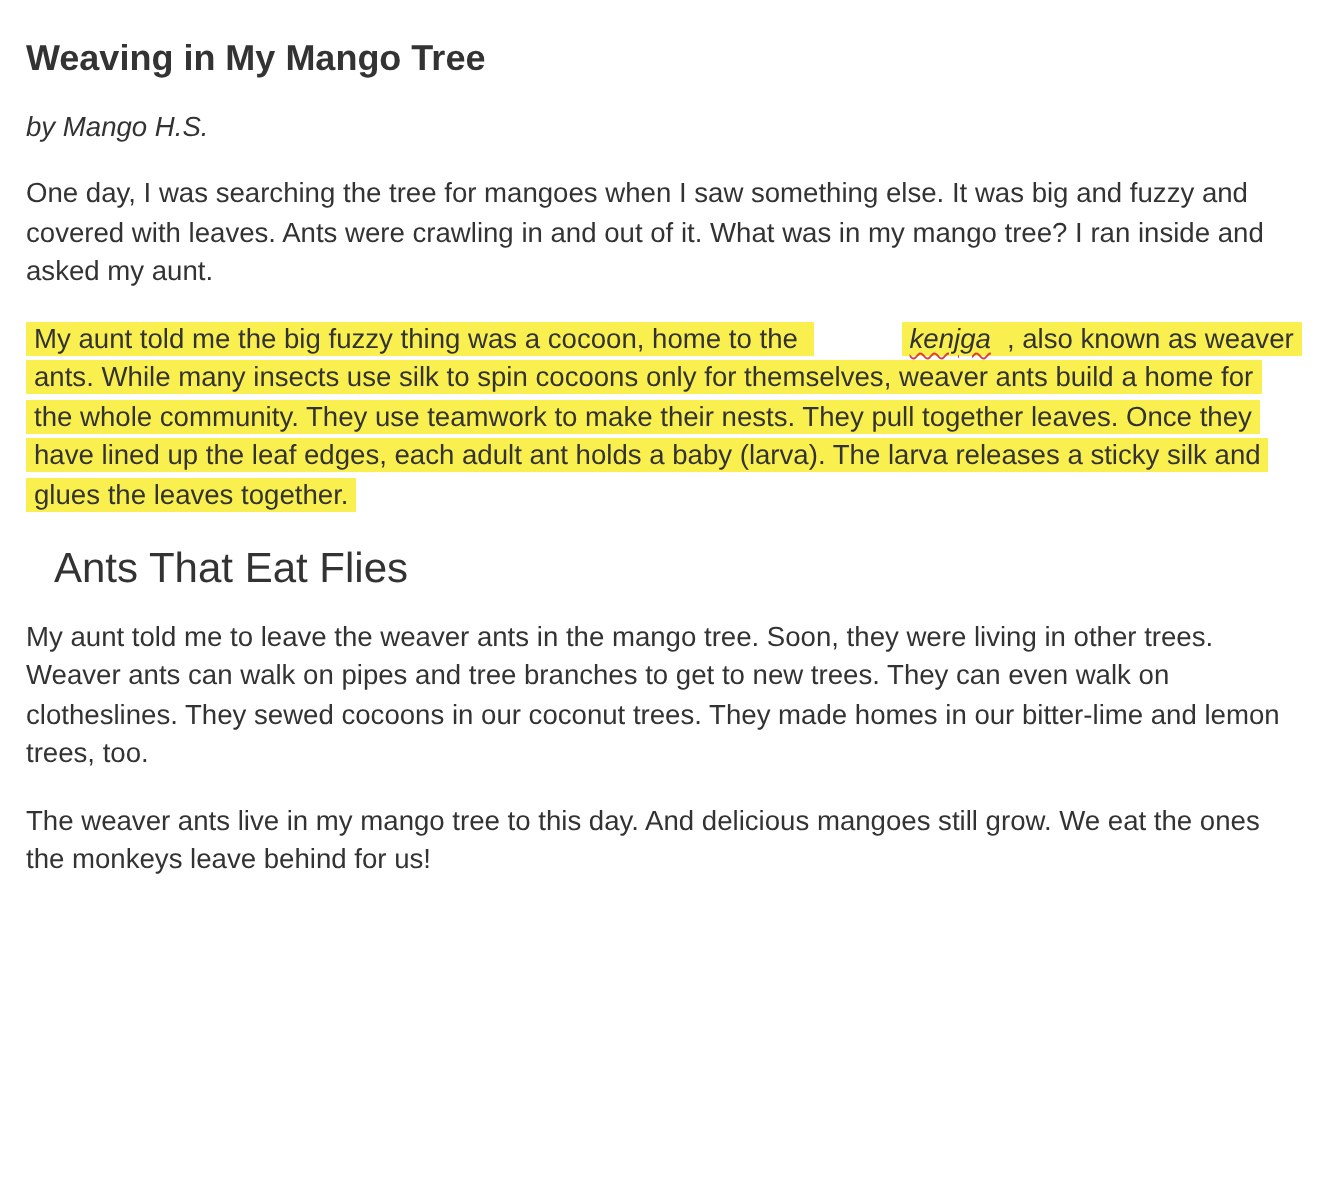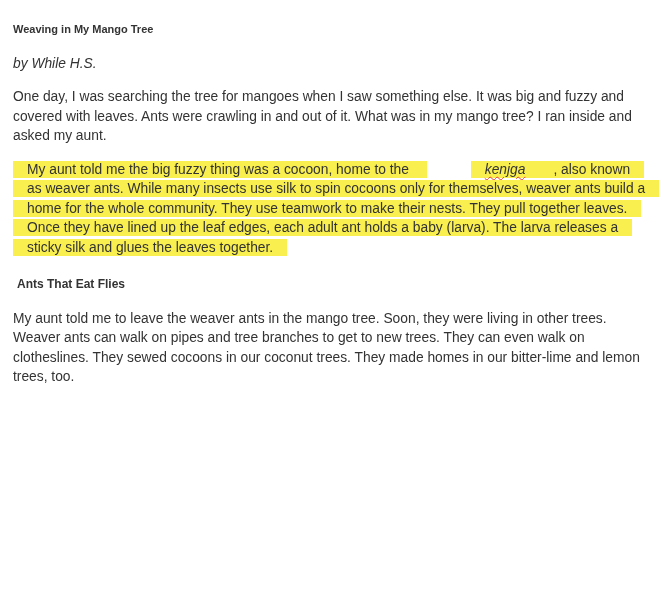--- a/index.html
+++ b/index.html
@@ -14,67 +14,68 @@
     box-sizing: border-box;
     background: #ffffff;
     padding: 14px 14px 0 13px;
     font-family: "Liberation Sans", "DejaVu Sans", sans-serif;
     font-size: 13.8px;
     line-height: 19.5px;
     color: var(--text, #333333);
     overflow: hidden;
   }
   .title {
-    font-size: 11px;
+    font-size: 18px;
     font-weight: bold;
     margin: 6px 0 14px 0;
     color: var(--text, #333333);
   }
   .byline {
     font-style: italic;
     margin: 0 0 14px 0;
   }
   p.body-para {
     margin: 0 0 14px 0;
   }
   .section-heading {
-    font-size: 12px;
-    font-weight: bold;
-    margin: 18px 0 14px 4px;
+    font-size: 21px;
+    font-weight: normal;
+    margin: 18px 0 14px 14px;
     color: var(--text, #333333);
   }
   .hl {
     background-color: var(--highlight, #f9ef4f);
-    padding: 1px 14px;
+    padding: 1px 4px;
     box-decoration-break: clone;
     -webkit-box-decoration-break: clone;
   }
   .term {
     font-style: italic;
     text-decoration-line: underline;
     text-decoration-style: wavy;
     text-decoration-color: var(--squiggle, #e03a3a);
     text-decoration-thickness: 1px;
     text-underline-offset: 2px;
     margin-left: 44px;
   }
 </style>
 </head>
 <body>
 
 <div class="page">
 
   <h1 class="title">Weaving in My Mango Tree</h1>
 
-  <p class="byline">by While H.S.</p>
+  <p class="byline">by Mango H.S.</p>
 
 
   <p class="body-para">One day, I was searching the tree for mangoes when I saw something else. It was big and fuzzy and covered with leaves. Ants were crawling in and out of it. What was in my mango tree? I ran inside and asked my aunt.</p>
 
   <p class="body-para"><span class="hl">My aunt told me the big fuzzy thing was a cocoon, home to the </span><span class="hl term">kenjga</span><span class="hl">, also known as weaver ants. While many insects use silk to spin cocoons only for themselves, weaver ants build a home for the whole community. They use teamwork to make their nests. They pull together leaves. Once they have lined up the leaf edges, each adult ant holds a baby (larva). The larva releases a sticky silk and glues the leaves together.</span></p>
 
   <h2 class="section-heading">Ants That Eat Flies</h2>
 
 
   <p class="body-para">My aunt told me to leave the weaver ants in the mango tree. Soon, they were living in other trees. Weaver ants can walk on pipes and tree branches to get to new trees. They can even walk on clotheslines. They sewed cocoons in our coconut trees. They made homes in our bitter-lime and lemon trees, too.</p>
 
+  <p class="body-para">The weaver ants live in my mango tree to this day. And delicious mangoes still grow. We eat the ones the monkeys leave behind for us!</p>
 
 </div>
 
 </body></html>

